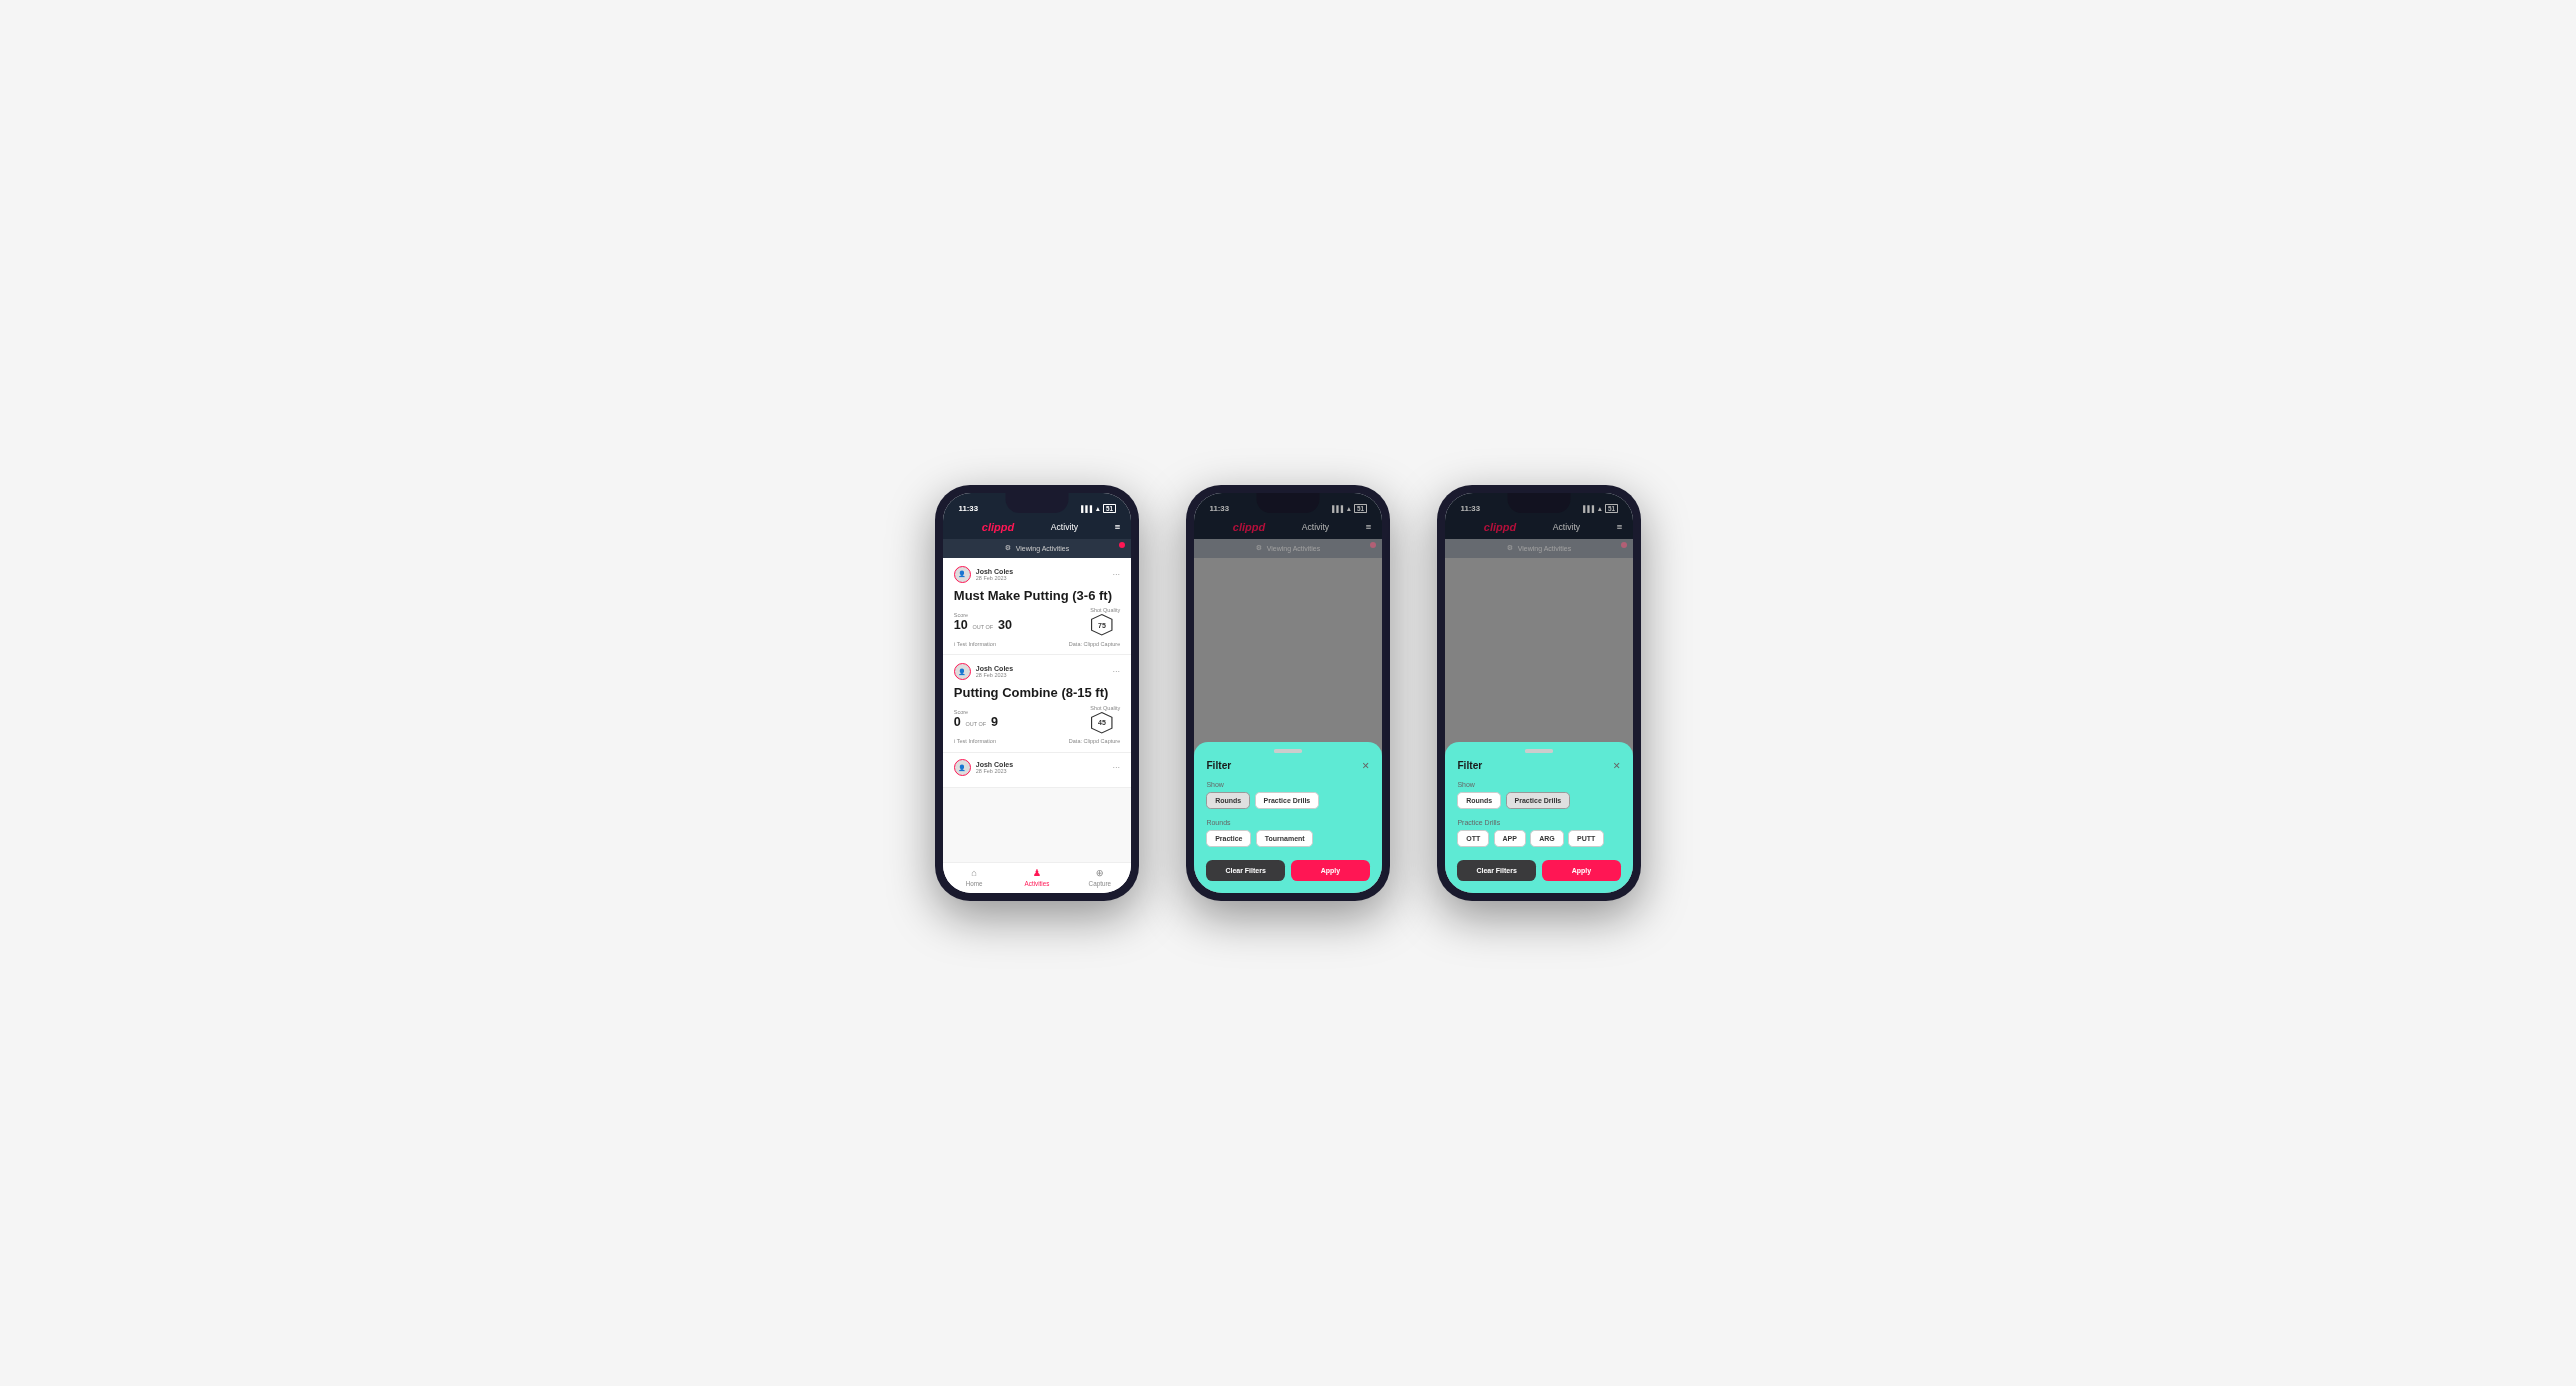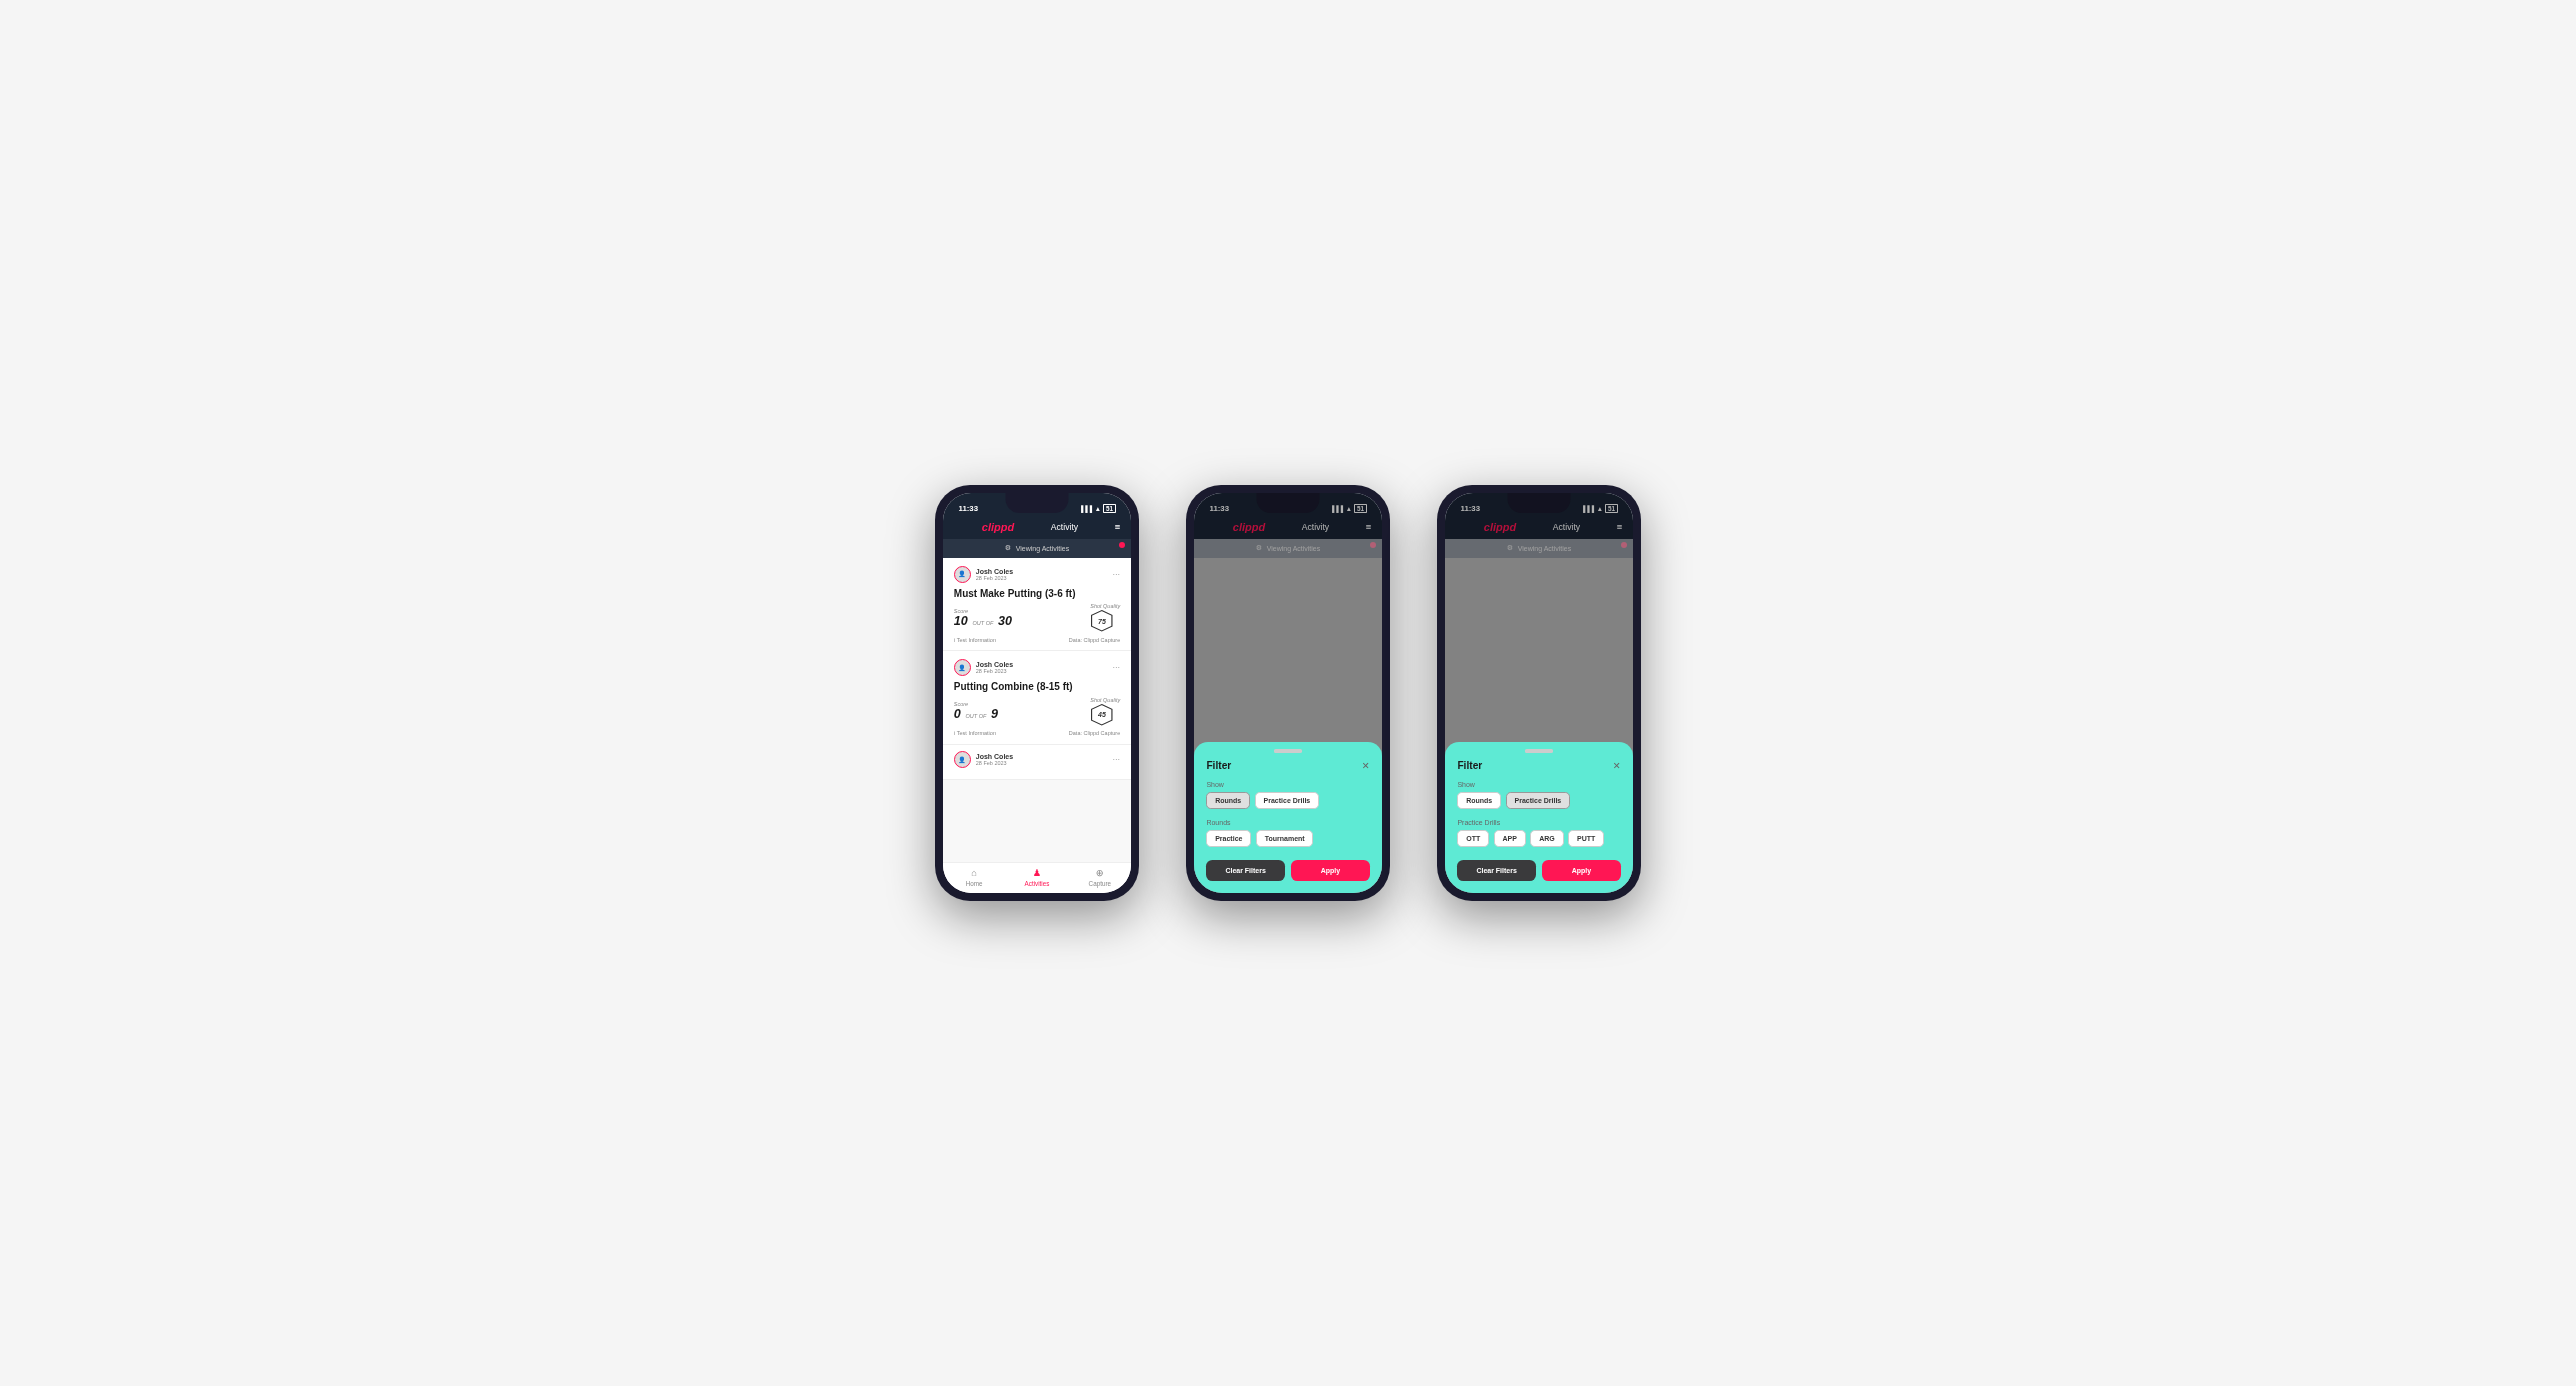--- a/index.html
+++ b/index.html
@@ -149,31 +149,30 @@
       align-items: center;
       justify-content: center;
       font-size: 6.3px;
       color: #666;
     }
     .user-name { font-size: 7px; font-weight: 600; color: #333; }
     .user-date { font-size: 5.5px; color: #888; }
     .more-icon { color: #999; font-size: 7.8px; }
 
     .activity-title {
-      font-size: 10px;
+      font-size: 13px;
       font-weight: 700;
       color: #1a1a1a;
       margin-bottom: 4.7px;
     }
     .stats-row {
       display: flex;
       align-items: center;
       gap: 22px;
       margin-bottom: 3.1px;
-      font-style: italic;
     }
     .stat-label { font-size: 5.5px; color: #888; }
     .stat-value { font-size: 12.6px; font-weight: 700; color: #1a1a1a; }
     .stat-outof { font-size: 5.5px; color: #888; margin: 0 1.6px; }
     .quality-hex {
       width: 23.5px;
       height: 23.5px;
       position: relative;
       display: flex;
       align-items: center;

